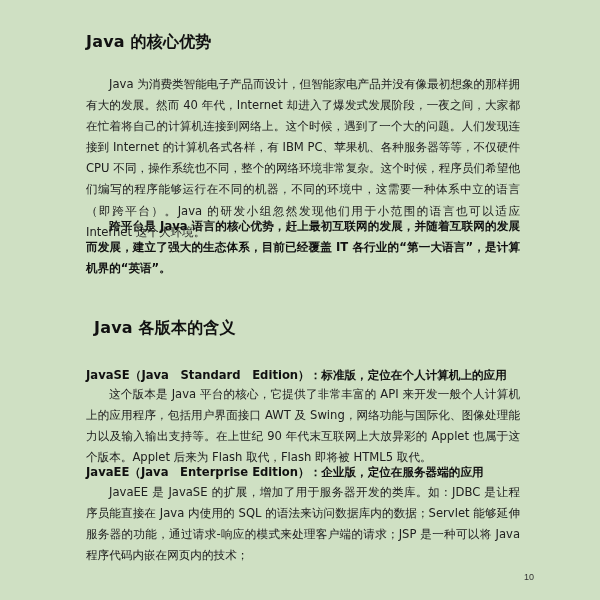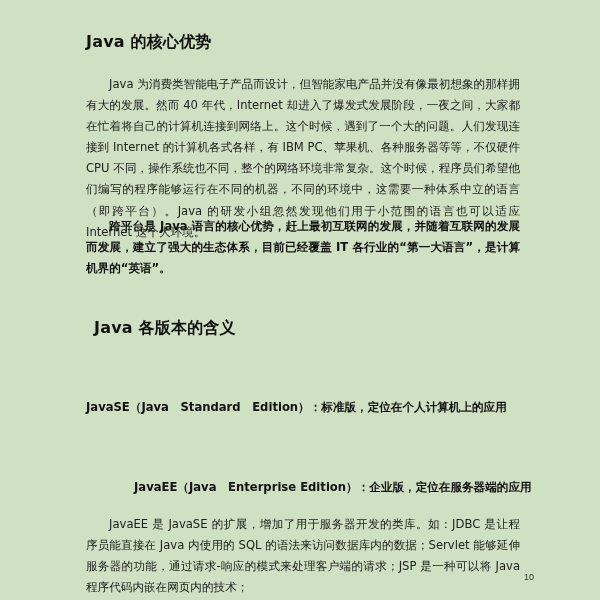--- a/index.html
+++ b/index.html
@@ -49,24 +49,24 @@
   .p3 { top: 258px; }
   .subhead {
     position: absolute;
     left: 0;
     margin: 0;
     font-size: 11.6px;
     font-weight: bold;
     color: #111;
     white-space: nowrap;
   }
-  .sh-se { top: 368px; margin-top: 32px; }
-  .sh-ee { top: 480px; margin-left: 48px; }
+  .sh-se { top: 368px; }
+  .sh-ee { top: 465px; }
   .p-se { top: 384px; }
-  .p-ee { top: 482px; margin-top: 32px; }
+  .p-ee { top: 482px; }
   .page-num {
     position: absolute;
     left: 524px;
     top: 572px;
     font-size: 9px;
     font-weight: normal;
     color: #333;
     font-family: "Liberation Sans", sans-serif;
   }
 </style>
@@ -75,18 +75,19 @@
 
 <div class="page">
   <h1 class="h-core">Java 的核心优势</h1>
 
   <p class="para p1">Java 为消费类智能电子产品而设计，但智能家电产品并没有像最初想象的那样拥有大的发展。然而 40 年代，Internet 却进入了爆发式发展阶段，一夜之间，大家都在忙着将自己的计算机连接到网络上。这个时候，遇到了一个大的问题。人们发现连接到 Internet 的计算机各式各样，有 IBM PC、苹果机、各种服务器等等，不仅硬件 CPU 不同，操作系统也不同，整个的网络环境非常复杂。这个时候，程序员们希望他们编写的程序能够运行在不同的机器，不同的环境中，这需要一种体系中立的语言（即跨平台）。Java 的研发小组忽然发现他们用于小范围的语言也可以适应 Internet 这个大环境。</p>
   <p class="para p2">跨平台是 Java 语言的核心优势，赶上最初互联网的发展，并随着互联网的发展而发展，建立了强大的生态体系，目前已经覆盖 IT 各行业的“第一大语言”，是计算机界的“英语”。</p>
 
   <h1 class="h-versions">Java 各版本的含义</h1>
 
   <p class="subhead sh-se">JavaSE（Java　Standard　Edition）：标准版，定位在个人计算机上的应用</p>
+  <p class="para p-se">这个版本是 Java 平台的核心，它提供了非常丰富的 API 来开发一般个人计算机上的应用程序，包括用户界面接口 AWT 及 Swing，网络功能与国际化、图像处理能力以及输入输出支持等。在上世纪 90 年代末互联网上大放异彩的 Applet 也属于这个版本。Applet 后来为 Flash 取代，Flash 即将被 HTML5 取代。</p>
 
   <p class="subhead sh-ee">JavaEE（Java　Enterprise Edition）：企业版，定位在服务器端的应用</p>
   <p class="para p-ee">JavaEE 是 JavaSE 的扩展，增加了用于服务器开发的类库。如：JDBC 是让程序员能直接在 Java 内使用的 SQL 的语法来访问数据库内的数据；Servlet 能够延伸服务器的功能，通过请求-响应的模式来处理客户端的请求；JSP 是一种可以将 Java 程序代码内嵌在网页内的技术；</p>
 </div>
 
 <div class="page-num">10</div>
 
 </body></html>

